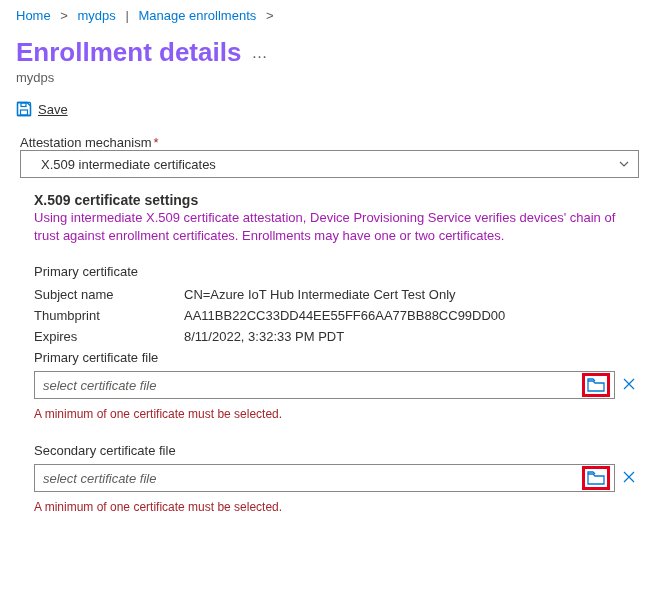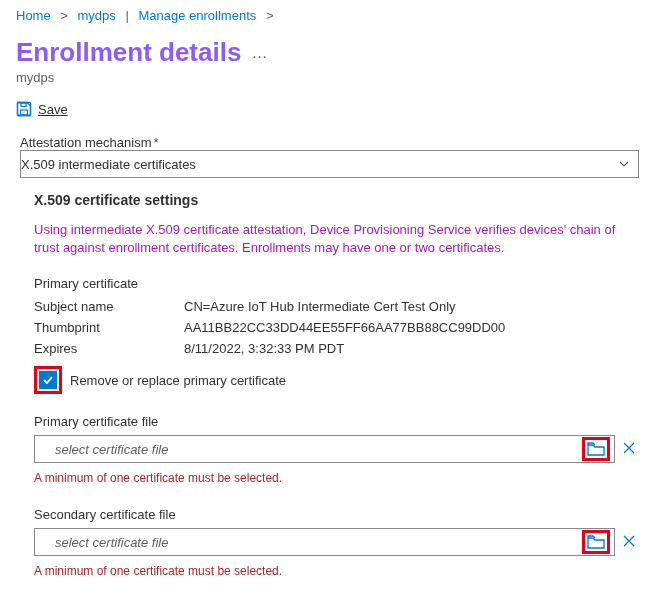--- a/index.html
+++ b/index.html
@@ -30,30 +30,30 @@
 
     .field-label { font-size: 13px; display: block; }
     .req { color: #a4262c; margin-left: 2px; }
 
     .select {
       position: relative;
       border: 1px solid #8a8886;
       height: 28px;
       display: flex;
       align-items: center;
-      padding: 0 0;
+      padding: 0 20px;
       cursor: pointer;
       width: 100%;
       margin-bottom: 14px;
       font-size: 13px;
       background: #fff;
     }
     .select .chev { position: absolute; right: 8px; top: 50%; transform: translateY(-50%); }
 
-    .subhead { font-weight: 600; font-size: 14px; margin-bottom: 13px; }
+    .subhead { font-weight: 600; font-size: 14px; margin-bottom: 1px; }
     .desc { font-size: 13px; color: #a21caf; line-height: 1.35; margin-bottom: 20px; }
 
     .indent { margin-left: 14px; }
 
     .kv-row { display: flex; margin: 6px 0; font-size: 13px; }
     .kv-label { width: 150px; flex: 0 0 150px; }
     .kv-val { flex: 1; }
 
     .checkbox-row { display: flex; align-items: center; gap: 8px; margin: 10px 0 20px 0; }
     .chk {
@@ -67,21 +67,21 @@
     .file-block { margin-bottom: 22px; }
     .file-block .field-label { margin-bottom: 6px; }
 
     .file-row { display: flex; align-items: center; gap: 4px; }
     .file-input {
       flex: 1;
       border: 1px solid #8a8886;
       height: 28px;
       display: flex;
       align-items: center;
-      padding: 0 20px;
+      padding: 0 8px;
       position: relative;
       background: #fff;
     }
     .file-input .placeholder { color: #605e5c; font-style: italic; font-size: 13px; }
     .folder-btn {
       position: absolute;
       right: 4px;
       top: 50%;
       transform: translateY(-50%);
       cursor: pointer;
@@ -144,30 +144,20 @@
     </div>
     <div class="kv-row">
       <div class="kv-label">Thumbprint</div>
       <div class="kv-val">AA11BB22CC33DD44EE55FF66AA77BB88CC99DD00</div>
     </div>
     <div class="kv-row">
       <div class="kv-label">Expires</div>
       <div class="kv-val">8/11/2022, 3:32:33 PM PDT</div>
     </div>
 
-    <div class="checkbox-row">
-      <span class="hl-red-around">
-        <span class="chk">
-          <svg width="12" height="12" viewBox="0 0 12 12">
-            <path d="M2 6 L5 9 L10 3" fill="none" stroke="#ffffff" stroke-width="1.8"></path>
-          </svg>
-        </span>
-      </span>
-      <span>Remove or replace primary certificate</span>
-    </div>
 
     <div class="file-block">
       <div class="field-label">Primary certificate file</div>
       <div class="file-row">
         <div class="file-input">
           <span class="placeholder">select certificate file</span>
           <span class="folder-btn hl-red-around">
             <svg width="18" height="14" viewBox="0 0 18 14">
               <path d="M1 3 H6 L8 5 H17 V13 H1 Z" fill="none" stroke="#0078d4" stroke-width="1.3"></path>
               <path d="M1 3 V1 H6 L8 3" fill="none" stroke="#0078d4" stroke-width="1.3"></path>

